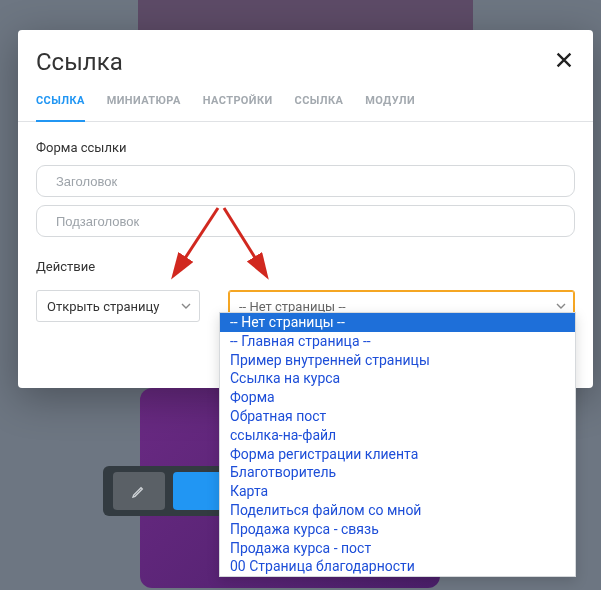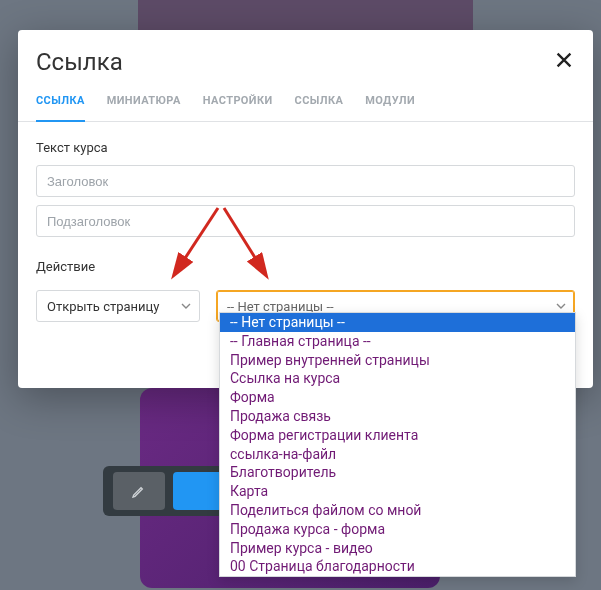--- a/index.html
+++ b/index.html
@@ -80,30 +80,30 @@
     .field-label {
       font-size: 13px;
       color: #333;
       margin-bottom: 10px;
       display: block;
     }
     .text-input {
       width: 100%;
       height: 32px;
       border: 1px solid #d6d9dc;
-      border-radius: 3px;
-      padding: 0 10px;
+      border-radius: 9px;
+      padding: 0 19px;
       font-size: 13px;
       color: #0c4a6e;
       margin-bottom: 8px;
     }
     .text-input::placeholder { color: #9da3a9; }
     .row {
       display: flex;
-      gap: 16px;
+      gap: 28px;
       margin-top: 16px;
       align-items: center;
     }
     .section-label {
       font-size: 13px;
       color: #333;
       margin-bottom: 10px;
     }
     .select {
       position: relative;
@@ -144,21 +144,21 @@
       overflow-y: auto;
       z-index: 100;
       box-shadow: 0 4px 12px rgba(0,0,0,.15);
     }
     .dropdown::-webkit-scrollbar { width: 16px; }
     .dropdown::-webkit-scrollbar-track { background: #f0f0f0; }
     .dropdown::-webkit-scrollbar-thumb { background: #c4c8cc; border: 3px solid #f0f0f0; border-radius: 8px; }
     .opt {
       padding: 1px 10px;
       font-size: 14px;
-      color: #701a75;
+      color: #1d4ed8;
       cursor: pointer;
       white-space: nowrap;
       overflow: hidden;
       text-overflow: ellipsis;
       line-height: 1.2;
     }
     .opt.selected {
       background: #1e6fd9;
       color: #fff;
     }
@@ -235,21 +235,21 @@
 
   <div class="tabs" id="tabs">
       <div class="tab active">ССЫЛКА</div>
       <div class="tab">МИНИАТЮРА</div>
       <div class="tab">НАСТРОЙКИ</div>
       <div class="tab">ССЫЛКА</div>
       <div class="tab">МОДУЛИ</div>
     </div>
 
   <div class="body">
-    <label class="field-label">Текст курса</label>
+    <label class="field-label">Форма ссылки</label>
     <input class="text-input" placeholder="Заголовок" style="">
     <input class="text-input" placeholder="Подзаголовок" style="">
 
     <div style="margin-top:14px">
       <div class="section-label">Действие</div>
       <div class="row">
         <div class="select action">
           <span>Открыть страницу</span>
           <span class="chev">
             <svg viewBox="0 0 10 10">
@@ -290,22 +290,22 @@
   <path d="M6 4 L46 68" stroke="#d1281f" stroke-width="3" fill="none" marker-end="url(#ah2)"></path>
     </svg>
 </div>
 
 <div class="dropdown" id="dropdown">
     <div class="opt selected">-- Нет страницы --</div>
     <div class="opt">-- Главная страница --</div>
     <div class="opt">Пример внутренней страницы</div>
     <div class="opt">Ссылка на курса</div>
     <div class="opt">Форма</div>
-    <div class="opt">Продажа связь</div>
+    <div class="opt">Обратная пост</div>
+    <div class="opt">ссылка-на-файл</div>
     <div class="opt">Форма регистрации клиента</div>
-    <div class="opt">ссылка-на-файл</div>
     <div class="opt">Благотворитель</div>
     <div class="opt">Карта</div>
     <div class="opt">Поделиться файлом со мной</div>
-    <div class="opt">Продажа курса - форма</div>
-    <div class="opt">Пример курса - видео</div>
+    <div class="opt">Продажа курса - связь</div>
+    <div class="opt">Продажа курса - пост</div>
     <div class="opt">00 Страница благодарности</div>
   </div>
 
 </body></html>

